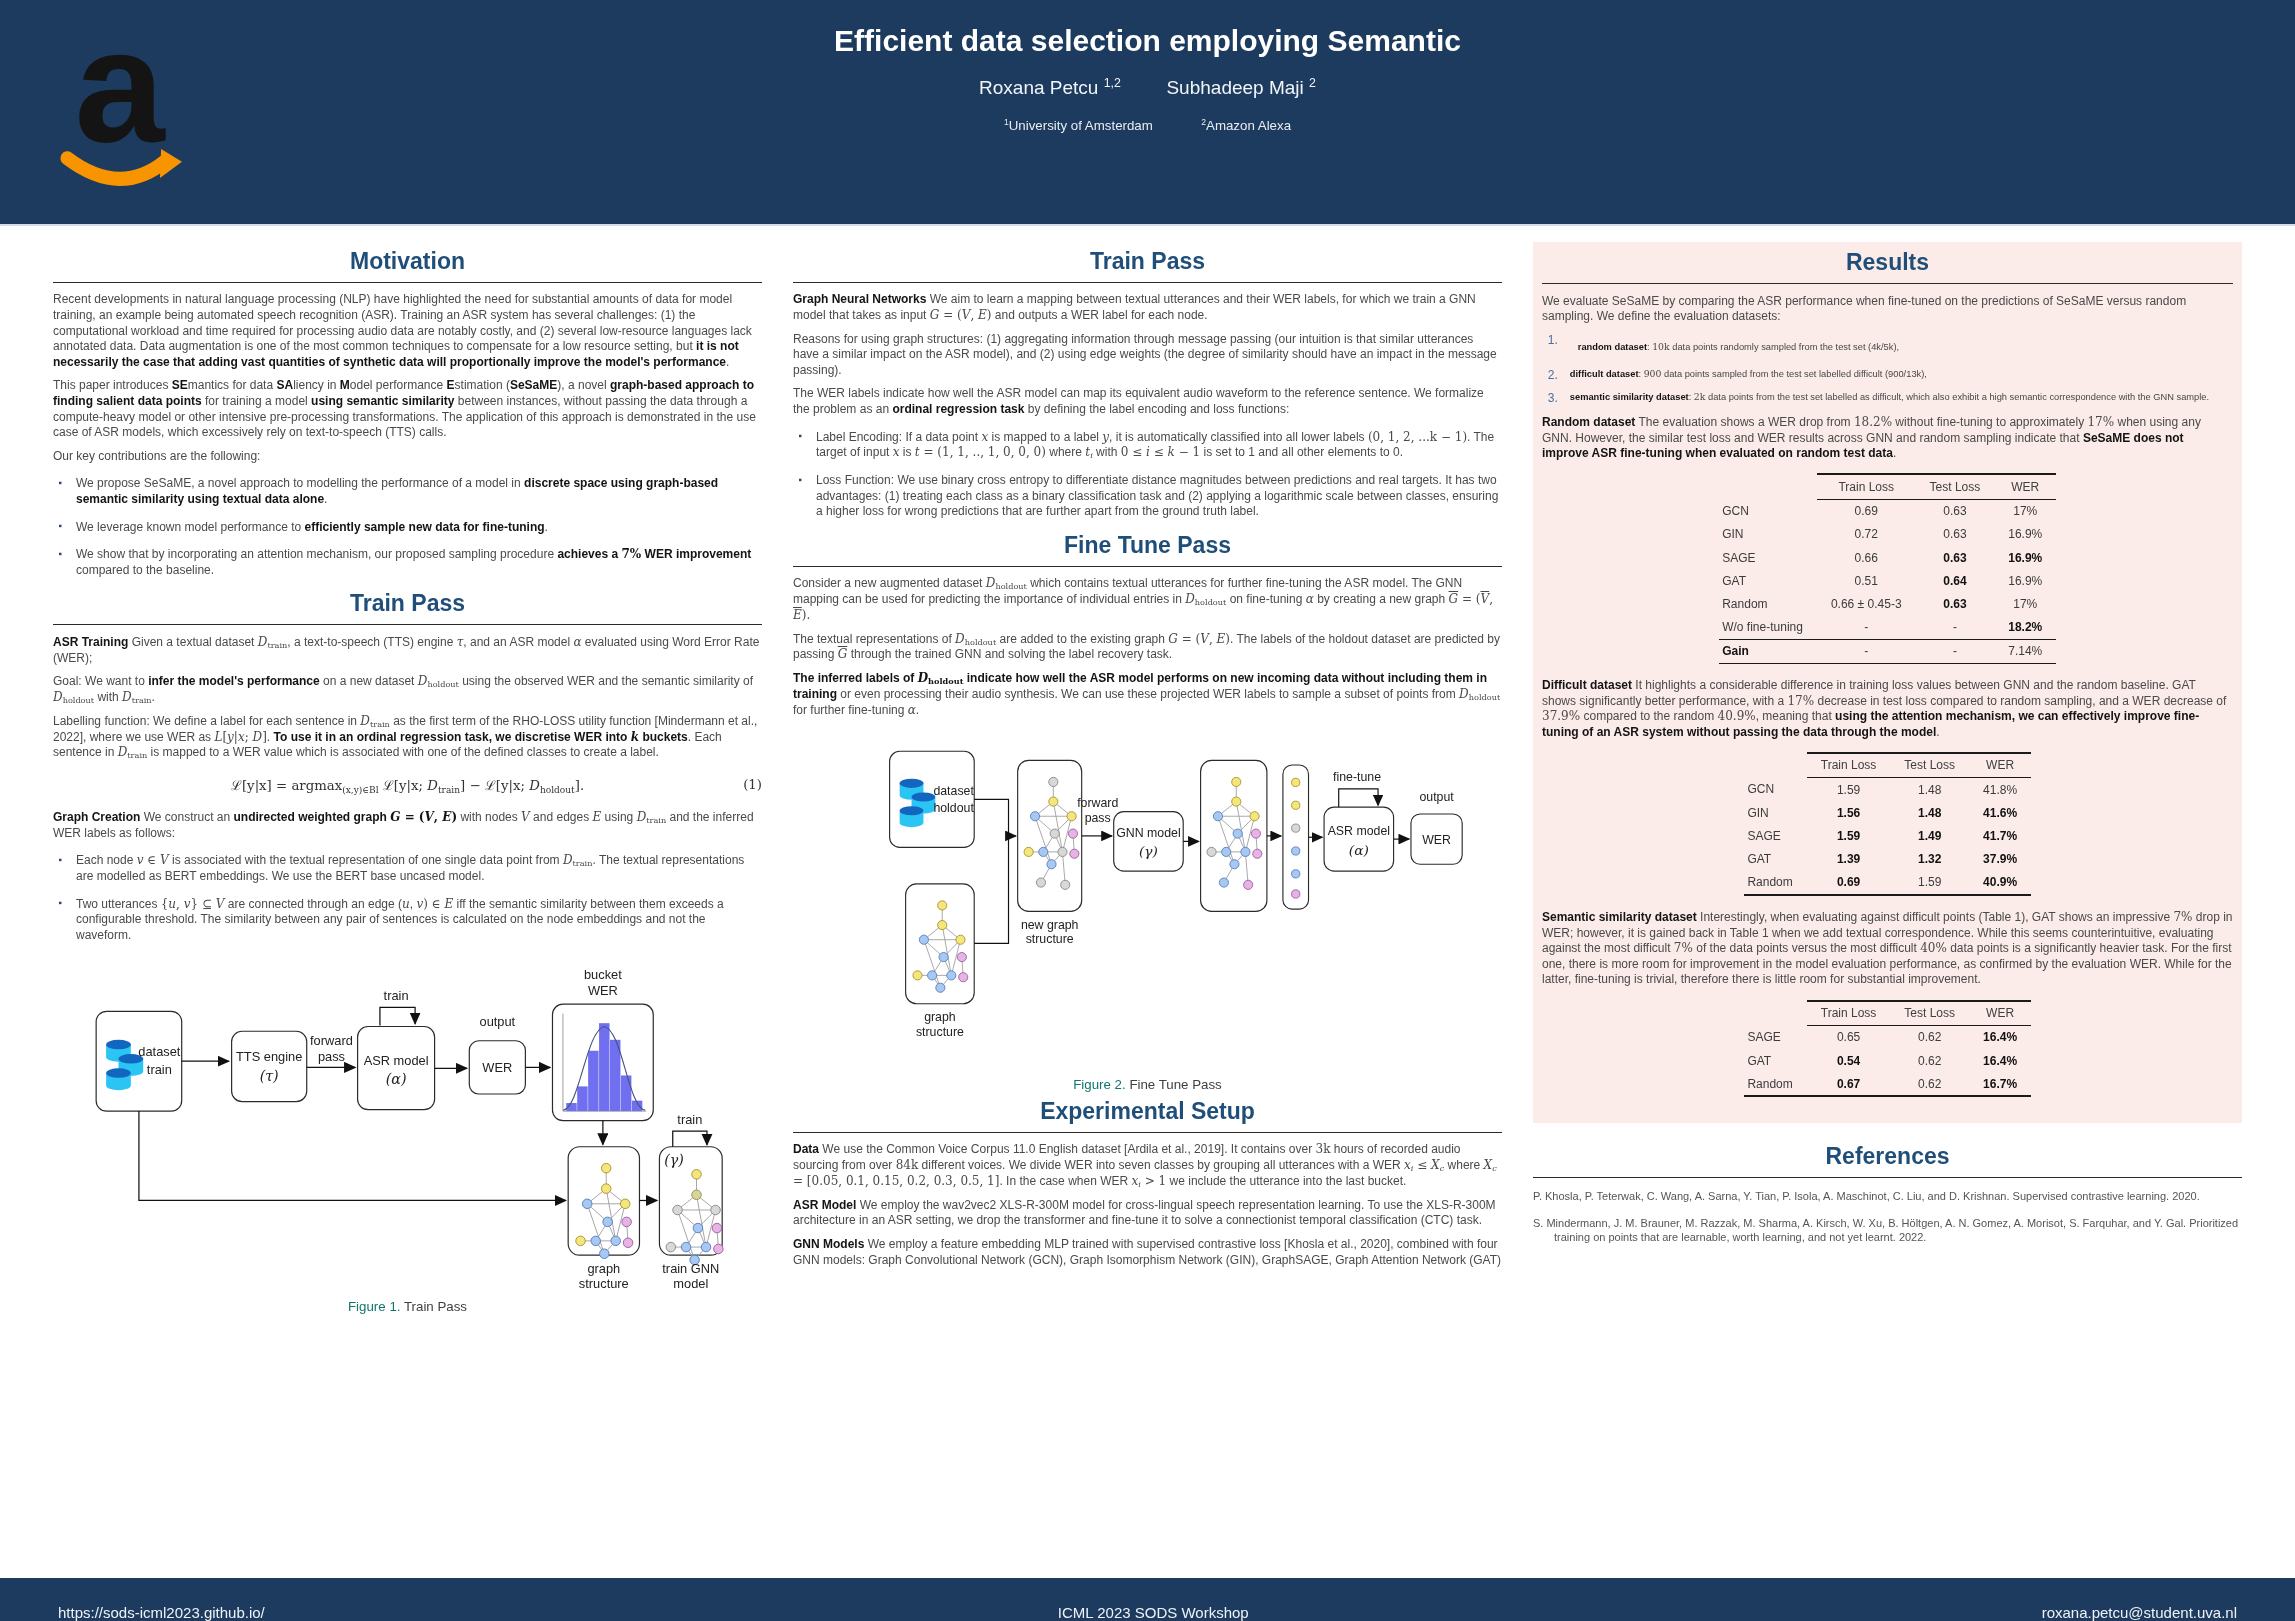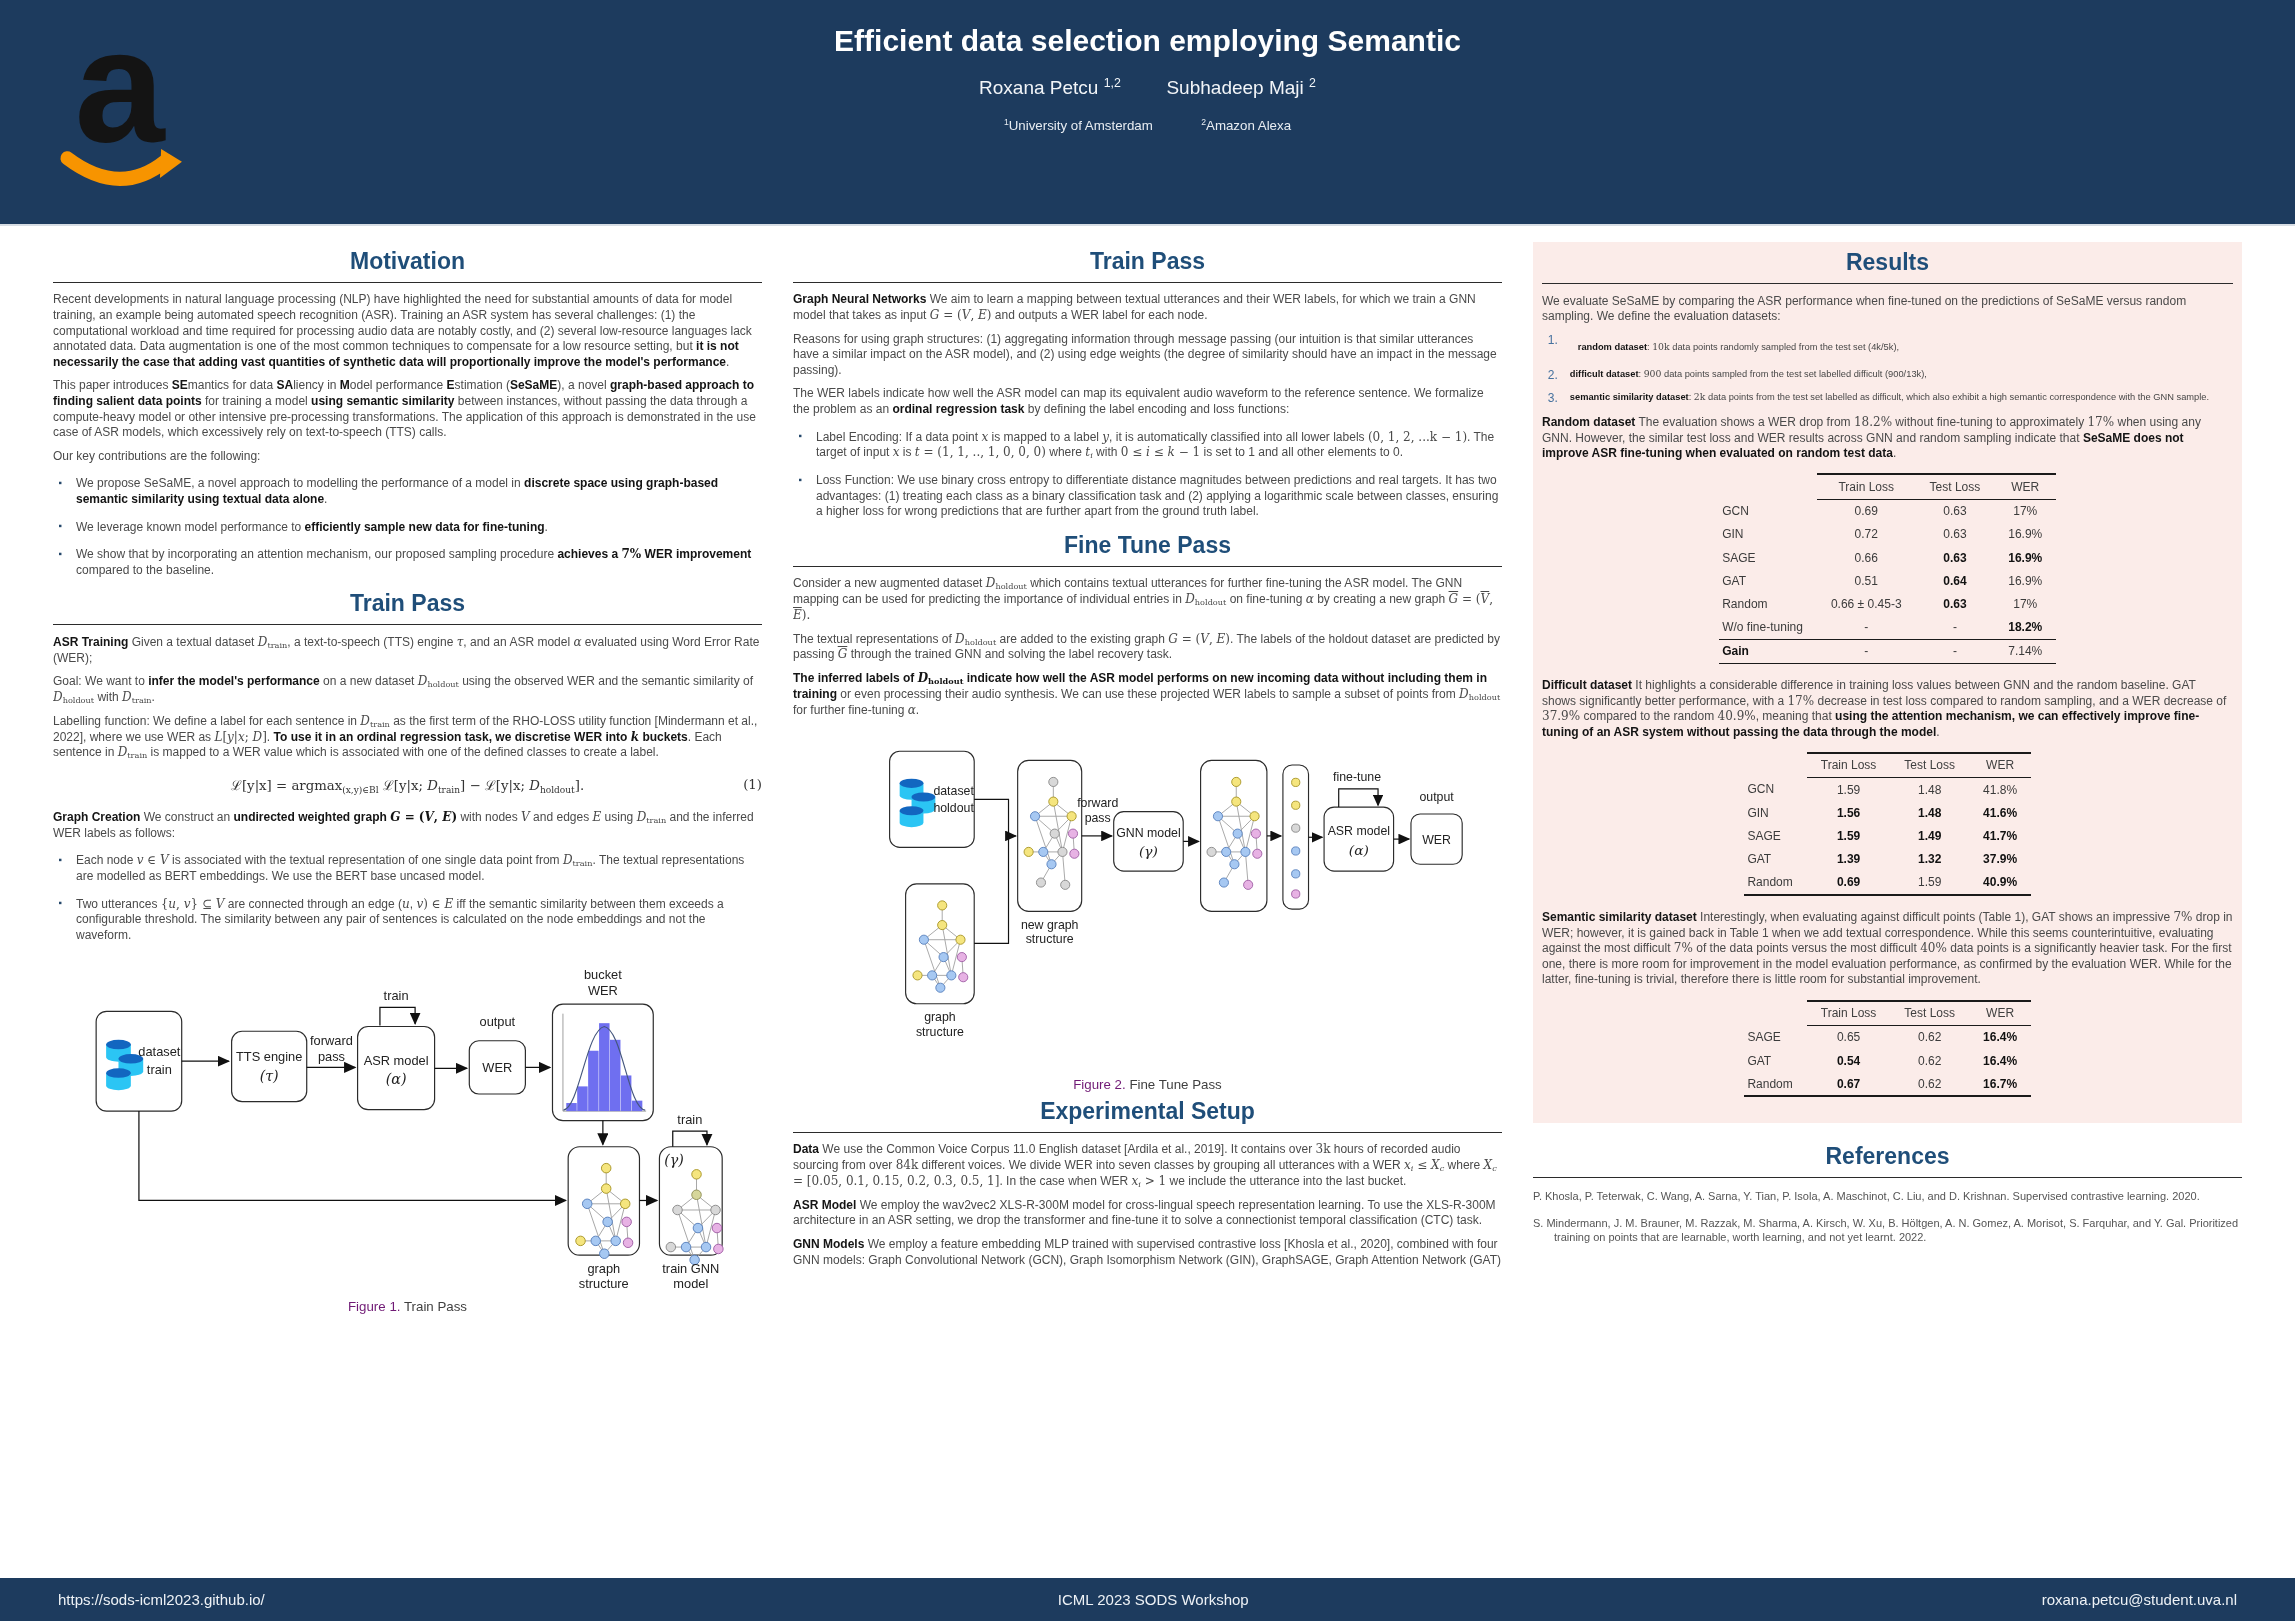--- a/index.html
+++ b/index.html
@@ -11,21 +11,21 @@
   .logo{position:absolute;left:51px;top:17.4px;width:145px;height:191px;}
   .titlewrap{position:absolute;left:0;right:0;top:22px;text-align:center;}
   .title{font-size:30px;font-weight:bold;line-height:1.28;color:#ffffff;}
   .authors{margin-top:15px;font-size:19px;color:#f2f5f8;}
   .authors .gap{display:inline-block;width:35px;}
   .affils{margin-top:17.4px;font-size:13.3px;color:#e8edf2;}
   .affils .gap{display:inline-block;width:41px;}
   sup{font-size:0.65em;}
   
   .ftr{position:absolute;left:0;right:0;bottom:0;height:43px;background:#1d3b5e;color:#eef2f6;
-       display:flex;align-items:center;justify-content:space-between;padding:0 58px;box-sizing:border-box;
+       display:flex;align-items:flex-end;justify-content:space-between;padding:0 58px;box-sizing:border-box;
        font-size:15px;}
   
   .content{position:absolute;top:225px;left:0;right:0;bottom:43px;display:flex;gap:31px;
            padding:17.4px 53px 0;box-sizing:border-box;}
   .col{flex:1 1 0;min-width:0;overflow:hidden;}
   h2.sec{font-size:23px;font-weight:bold;color:#1f4e79;text-align:center;margin:5.8px 0 9.3px;
          padding-bottom:7px;border-bottom:1.2px solid #2b2b2b;}
   p.body,li.body{font-size:12px;line-height:1.3;margin:8px 0;color:#4a4a4a;}
   ul.bullets{list-style:none;margin:5.8px 0;padding-left:23px;}
   ul.bullets li{position:relative;margin:12px 0;}
@@ -51,21 +51,21 @@
                   border-bottom:1px solid #1a1a1a;text-align:center;}
   table.rtable td{padding:4.6px 14px;text-align:center;}
   table.rtable td.rowlabel,table.rtable th.rowlabel{text-align:left;padding-left:3.5px;}
   table.rtable .cb{font-weight:bold;color:#111;}
   table.rtable tr.rule-above td{border-top:1px solid #1a1a1a;}
   table.rtable tbody.bot-double tr:last-child td{border-bottom:2.9px double #1a1a1a;}
   table.rtable tbody.bot-single tr:last-child td{border-bottom:1.3px solid #1a1a1a;}
   
   .figwrap{text-align:center;margin-top:15px;}
   .figcaption{font-size:13.3px;color:#3f3f3f;margin-top:5.8px;text-align:center;}
-  .figcaption .figlabel{color:#701a75;}
+  .figcaption .figlabel{color:#0f766e;}
   svg{font-family:"Liberation Sans",sans-serif;}
   .diagbox{fill:#ffffff;stroke:#2b2b2b;stroke-width:2.5;}
   .svgtxt{font-size:27px;fill:#222;}
   .svgsym{font-size:30px;fill:#222;font-family:"DejaVu Serif",serif;font-style:italic;}
   .edge{stroke:#a2a2a2;stroke-width:2;fill:none;}
   .flow{stroke:#111;stroke-width:2.6;fill:none;}
   
   .refs p{font-size:11px;line-height:1.35;color:#555;margin:11.6px 0;padding-left:21px;text-indent:-21px;}
 </style>
 </head>

